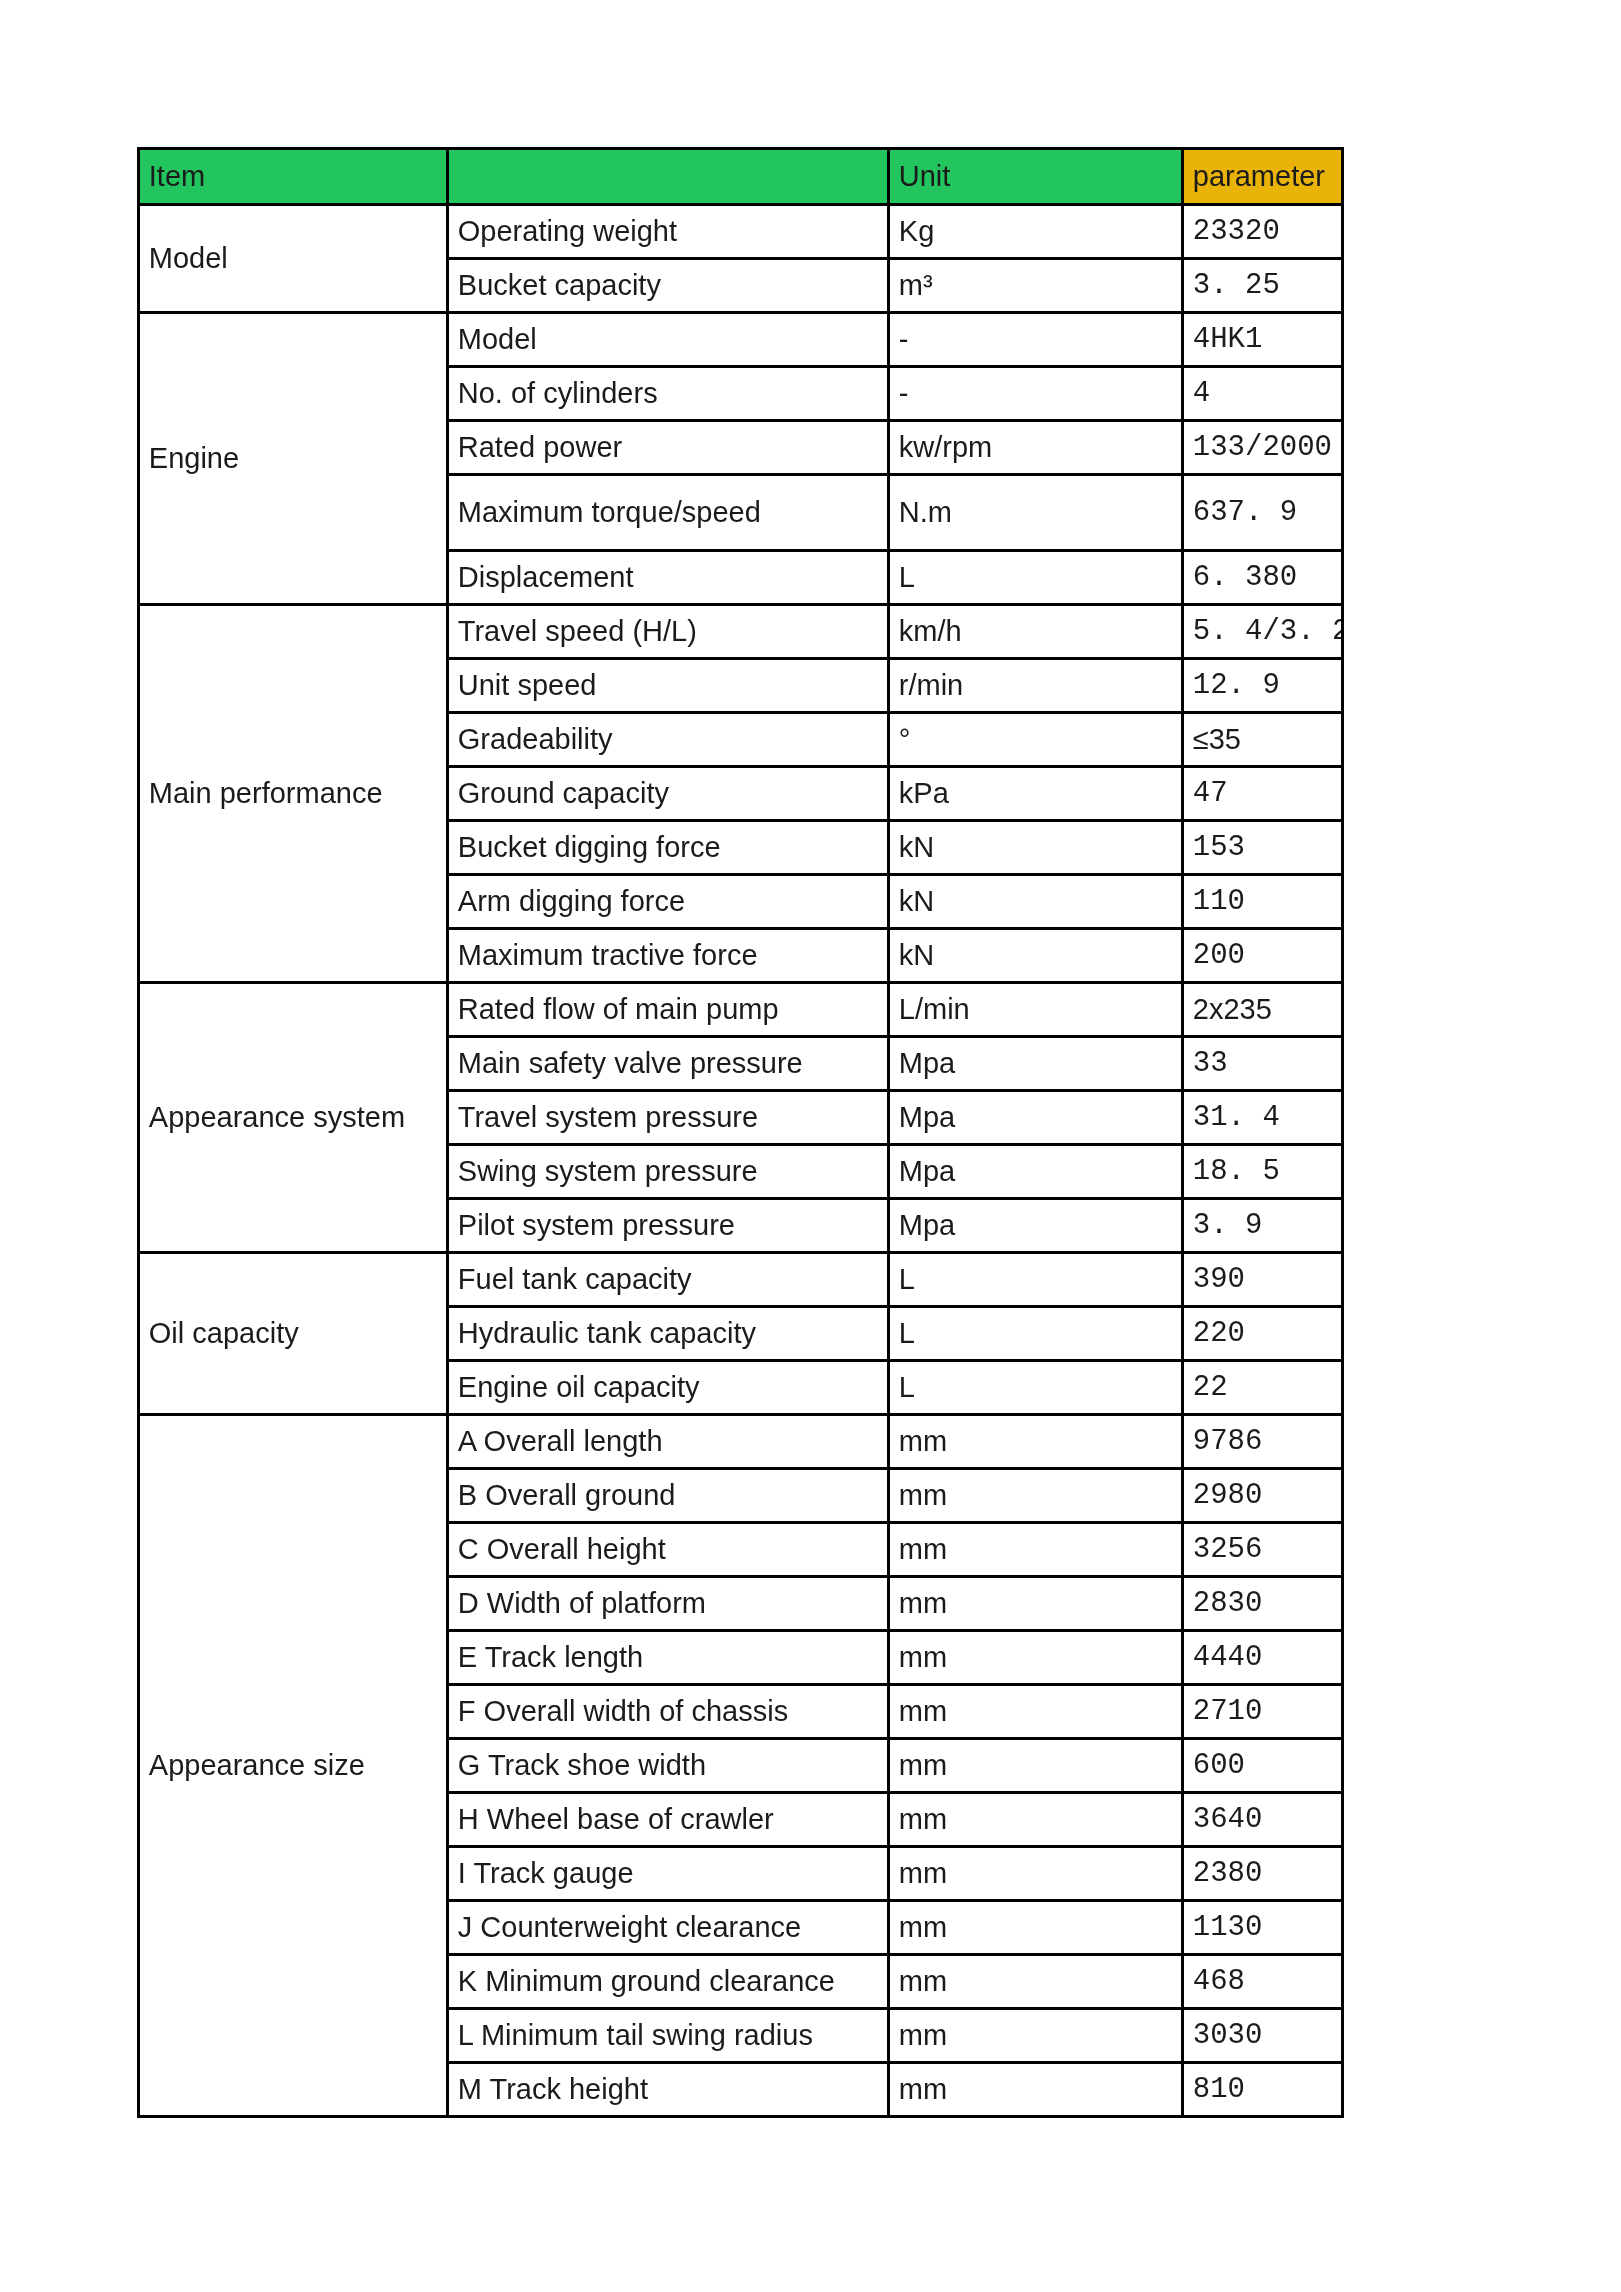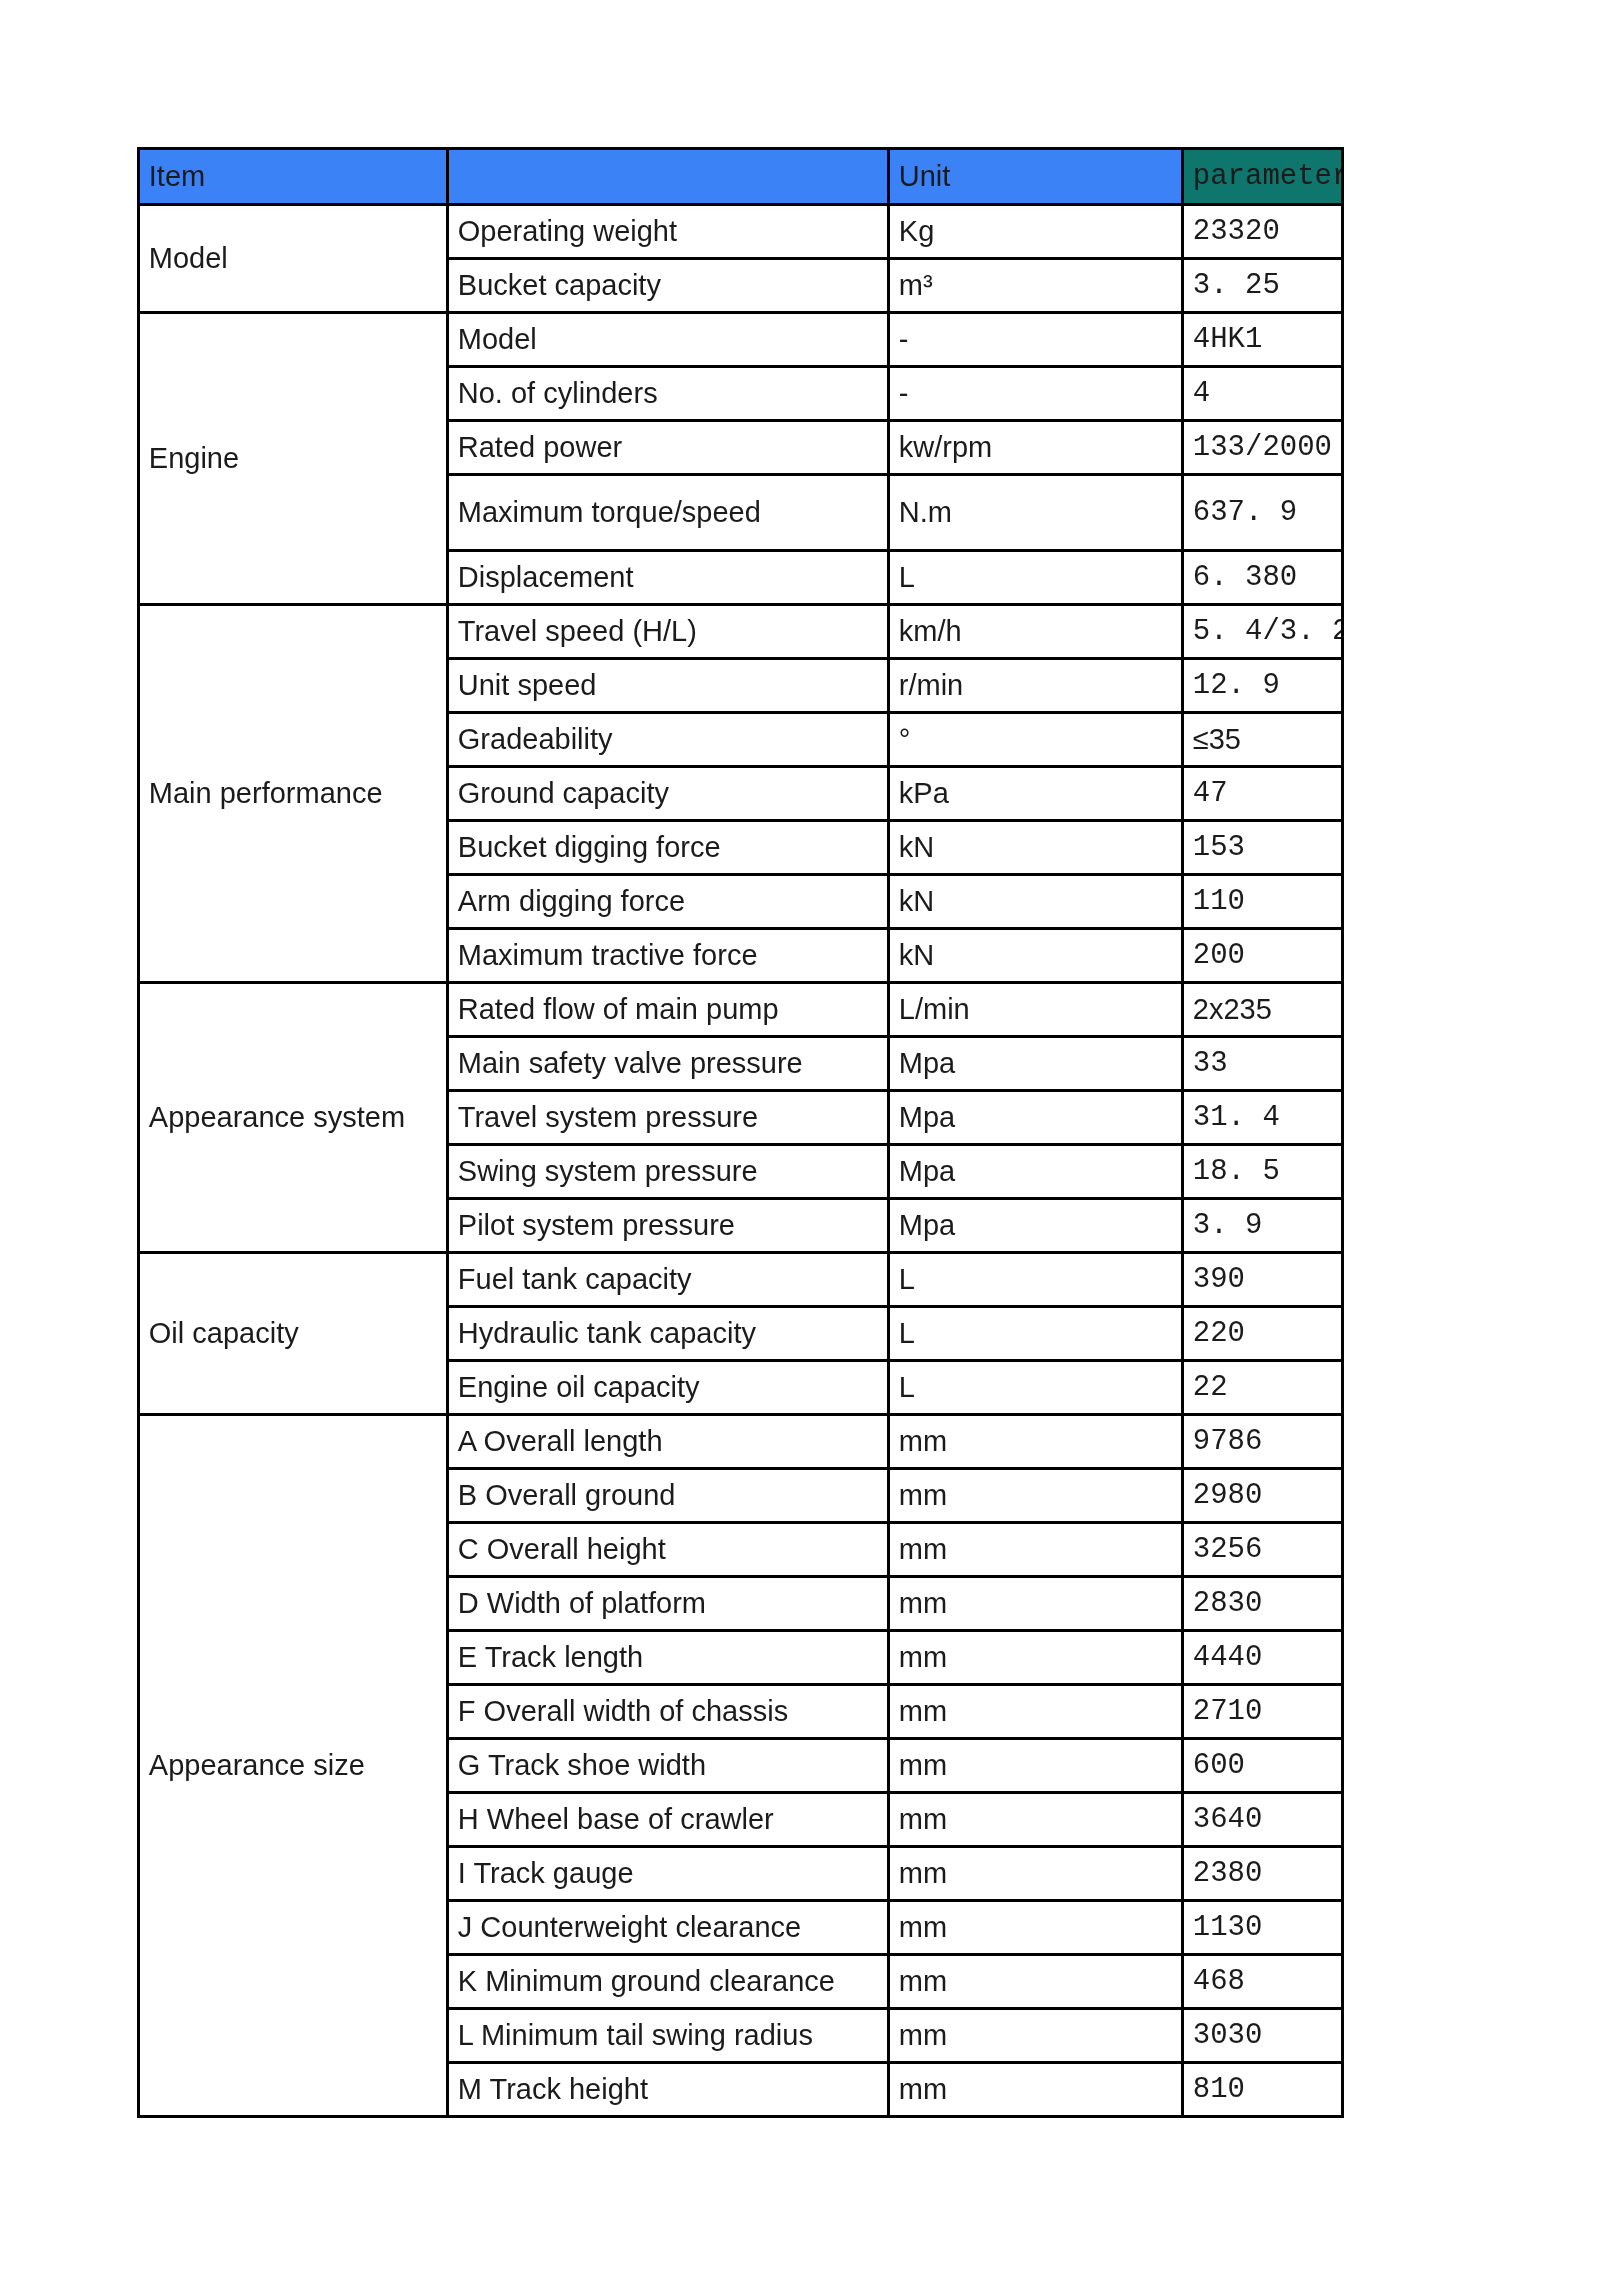--- a/index.html
+++ b/index.html
@@ -37,26 +37,26 @@
     vertical-align: middle;
     overflow: hidden;
     white-space: nowrap;
     line-height: 1.15;
   }
   .spec-table thead tr { height: 56px; }
   .spec-table tbody tr { height: 54px; }
   .spec-table tbody tr.tall { height: 76px; margin-left: 37px; }
 
   .head-cell {
-    background: #3b82f6;
+    background: #22c55e;
     margin-top: 20px;
   }
   .param-head {
-    background: #0f766e;
-    font-family: Liberation Mono, monospace;
+    background: #eab308;
+    font-family: Liberation Sans, sans-serif;
     font-size: 26.5px;
   }
   .value-serif {
     font-family: "Liberation Mono", "DejaVu Sans Mono", monospace;
     font-size: 26.5px;
   }
   .value-sans {
     font-family: "Liberation Sans", sans-serif;
     font-size: 29px;
   }

